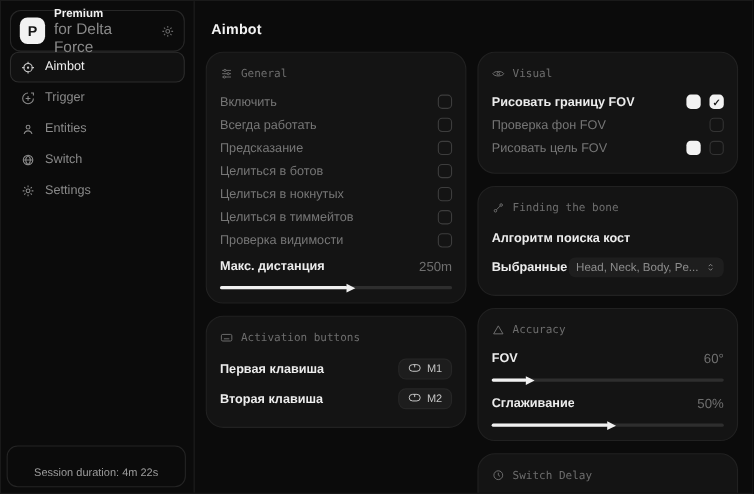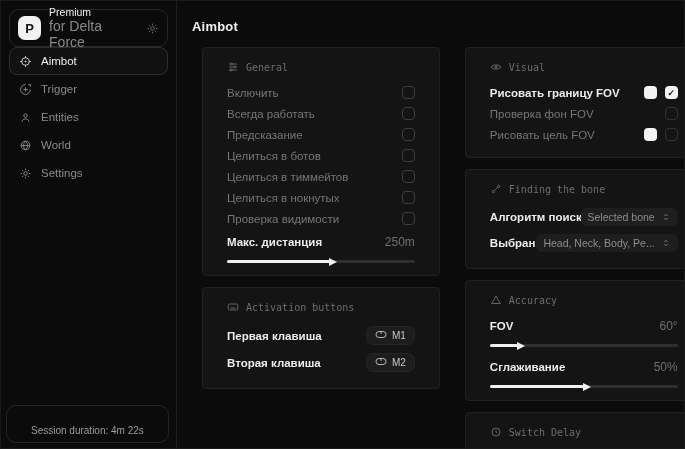--- a/index.html
+++ b/index.html
@@ -13,21 +13,21 @@
   }
   
   .sidebar { position:relative; width:176px; flex:0 0 176px; border-right:1px solid #1e1e1e; padding:8px; }
   .brand-card {
     display:flex; align-items:center; gap:8px;
     border:1px solid #272727; border-radius:10px; padding:6px 8px; height:38px;
   }
   .logo { width:24px; height:24px; border-radius:7px; background:#f2f2f2; color:#141414;
     display:flex; align-items:center; justify-content:center; font-weight:bold; font-size:13px; }
   .brand-text { line-height:1.15; }
-  .brand-title { font-size:10.5px; font-weight:normal; color:#f0f0f0; }
+  .brand-title { font-size:10.5px; font-weight:bold; color:#f0f0f0; }
   .brand-sub { font-size:14px; color:#8a8a8a; }
   .brand-gear { margin-left:auto; display:flex; opacity:.75; }
   .category { margin:12px 4px 7px; font-size:9.5px; color:#5f5f5f; }
   .nav-item {
     display:flex; align-items:center; gap:9px; height:28px; padding:0 9px;
     border-radius:8px; border:1px solid transparent;
     color:#8a8a8a; font-size:11.5px; cursor:pointer;
   }
   .nav-item.active { border-color:#2d2d2d; background:#111111; color:#ededed; }
   .nav-item .ic { display:flex; }
@@ -36,22 +36,22 @@
     border:1px solid #242424; border-radius:10px;
     display:flex; align-items:flex-end; padding:6px 24px;
     font-size:10px; color:#9c9c9c;
   }
   
   .main { flex:1; padding:10px 13px 0 10px; }
   .main-title { font-size:13px; font-weight:bold; color:#f2f2f2; margin:8px 0 13px 5px; letter-spacing:.2px; }
   .columns { display:flex; gap:10px; }
   .col { flex:1; min-width:0; }
   .panel {
-    background:#141414; border:1px solid #212121; border-radius:4px;
-    padding:9px 24px 12px; margin-bottom:11px;margin-left:15px;
+    background:#141414; border:1px solid #212121; border-radius:16px;
+    padding:9px 12px 12px; margin-bottom:11px;
   }
   .panel-title {
     display:flex; align-items:center; gap:7px; margin:4px 0 9px;
     font-family:"DejaVu Sans Mono", monospace; font-size:10px; color:#6d6d6d;
   }
   .row { display:flex; align-items:center; justify-content:space-between; height:21px; font-size:11.5px; }
   .row.tall { height:26px; }
   .lbl-dim { color:#767676; white-space:nowrap; overflow:hidden; }
   .lbl-on  { color:#ececec; font-weight:bold; white-space:nowrap; overflow:hidden; }
   .val { color:#6f6f6f; font-size:12px; white-space:nowrap; margin-left:8px; }
@@ -140,21 +140,21 @@
       <span>Entities</span>
     </div>
 
     <div class="nav-item">
       <span class="ic">
         <svg width="13" height="13" viewBox="0 0 24 24" fill="none" stroke="#8a8a8a" stroke-width="1.8">
           <circle cx="12" cy="12" r="8"></circle>
             <path d="M4 12h16M12 4c-5 5-5 11 0 16M12 4c5 5 5 11 0 16"></path>
         </svg>
       </span>
-      <span>World</span>
+      <span>Switch</span>
     </div>
 
     <div class="nav-item">
       <span class="ic">
         <svg width="13" height="13" viewBox="0 0 24 24" fill="none" stroke="#8a8a8a" stroke-width="1.8">
           <circle cx="12" cy="12" r="3.2"></circle>
           <path d="M12 3v3M12 18v3M3 12h3M18 12h3M5.6 5.6l2.1 2.1M16.3 16.3l2.1 2.1M18.4 5.6l-2.1 2.1M7.7 16.3l-2.1 2.1"></path>
         </svg>
       </span>
       <span>Settings</span>
@@ -195,25 +195,25 @@
           </div>
           <div class="row">
             <span class="lbl-dim">Предсказание</span>
             <span class="checkbox"></span>
           </div>
           <div class="row">
             <span class="lbl-dim">Целиться в ботов</span>
             <span class="checkbox"></span>
           </div>
           <div class="row">
+            <span class="lbl-dim">Целиться в нокнутых</span>
+            <span class="checkbox"></span>
+          </div>
+          <div class="row">
             <span class="lbl-dim">Целиться в тиммейтов</span>
-            <span class="checkbox"></span>
-          </div>
-          <div class="row">
-            <span class="lbl-dim">Целиться в нокнутых</span>
             <span class="checkbox"></span>
           </div>
           <div class="row">
             <span class="lbl-dim">Проверка видимости</span>
             <span class="checkbox"></span>
           </div>
 
           <div class="slider-group">
             <div class="row">
               <span class="lbl-on">Макс. дистанция</span>
@@ -307,28 +307,20 @@
                 <path d="M8.5 15.5l7-7"></path>
                   <circle cx="6.8" cy="17.2" r="2.3"></circle>
                   <circle cx="17.2" cy="6.8" r="2.3"></circle>
               </svg>
             </span>
             <span>Finding the bone</span>
           </div>
 
           <div class="row tall">
             <span class="lbl-on">Алгоритм поиска кост</span>
-            <span class="dropdown">
-              <span class="dd-text">Selected bone</span>
-              <span>
-                <svg width="10" height="10" viewBox="0 0 24 24" fill="none" stroke="#8d8d8d" stroke-width="2">
-                  <path d="M8 9.5l4-4 4 4M8 14.5l4 4 4-4"></path>
-                </svg>
-              </span>
-            </span>
           </div>
           <div class="row tall">
             <span class="lbl-on">Выбранные кос</span>
             <span class="dropdown">
               <span class="dd-text">Head, Neck, Body, Pe...</span>
               <span>
                 <svg width="10" height="10" viewBox="0 0 24 24" fill="none" stroke="#8d8d8d" stroke-width="2">
                   <path d="M8 9.5l4-4 4 4M8 14.5l4 4 4-4"></path>
                 </svg>
               </span>

